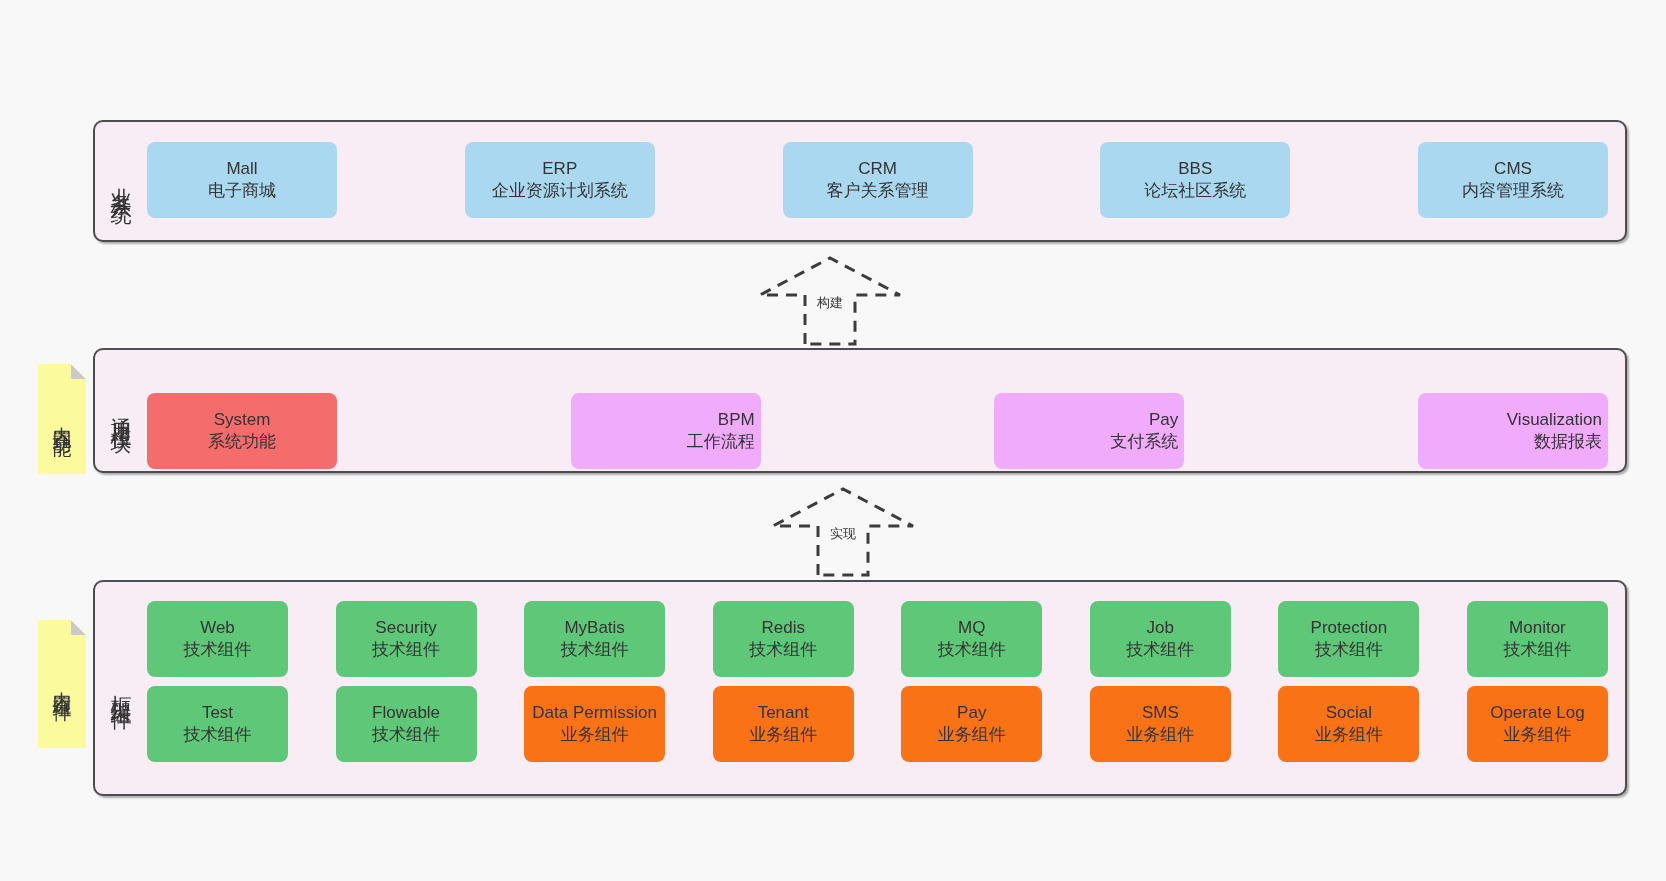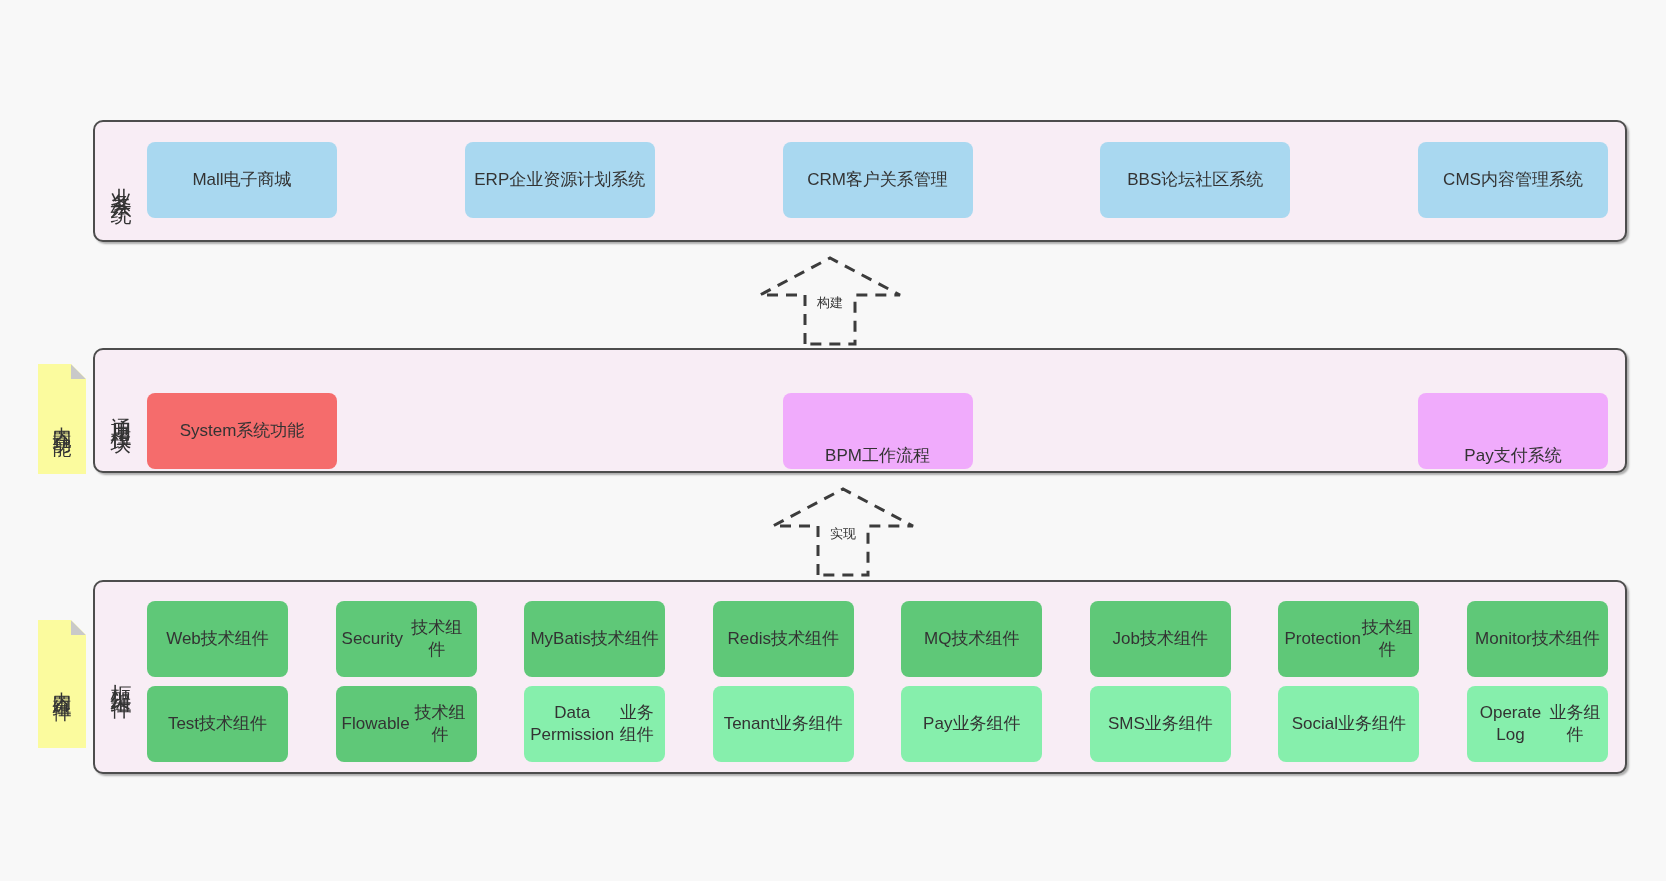--- a/index.html
+++ b/index.html
@@ -11,47 +11,47 @@
   }
   .container{
     position:absolute;left:93px;width:1534px;
     background:#f8edf5;
     border:2px solid #4d4d4d;border-radius:10px;
     box-shadow:2px 2px 2px rgba(0,0,0,0.30);
     box-sizing:border-box;
   }
   .container.business{top:120px;height:122px;}
   .container.modules{top:348px;height:125px;}
-  .container.framework{top:580px;height:194px;}
+  .container.framework{top:580px;height:216px;}
   .section-label{
     position:absolute;left:12px;top:50%;transform:translateY(-50%);
     writing-mode:vertical-rl;text-orientation:upright;
     font-size:21px;letter-spacing:5px;color:#333;white-space:nowrap;
   }
   .row{
     position:absolute;left:52px;right:17px;
     display:flex;justify-content:space-between;
   }
   .business .row{top:20px;}
   .modules .row{top:43px;}
   .framework .row.r1{top:19px;}
   .framework .row.r2{top:104px;}
   .box{
     height:76px;border-radius:8px;
-    display:flex;flex-direction:row;align-items:center;justify-content:center;
+    display:flex;flex-direction:column;align-items:center;justify-content:center;
     text-align:center;font-size:17px;line-height:1.32;
     box-sizing:border-box;padding:2px 6px;
   }
   .box.wide{width:190px;}
   .box.narrow{width:141px;}
   .blue{background:#a9d8f0;}
   .red{background:#f56c6c;}
   .pink{background:#f0abfc;align-items:flex-end;}
   .green{background:#5fc878;}
-  .lightgreen{background:#86efac;}
+  .lightgreen{background:#f97316;}
   .note{
     position:absolute;left:38px;width:48px;
     background:#fbfb9e;
     clip-path:polygon(0 0,calc(100% - 15px) 0,100% 15px,100% 100%,0 100%);
     display:flex;align-items:center;justify-content:center;
   }
   .note::after{
     content:"";position:absolute;top:0;right:0;width:15px;height:15px;
     background:#c9c9c9;
     clip-path:polygon(0 0,100% 100%,0 100%);
@@ -119,20 +119,24 @@
       <div>系统功能</div>
     </div>
     <div class="box wide pink">
       <div>BPM</div>
       <div>工作流程</div>
     </div>
     <div class="box wide pink">
       <div>Pay</div>
       <div>支付系统</div>
     </div>
+    <div class="box wide pink">
+      <div>Visualization</div>
+      <div>数据报表</div>
+    </div>
   </div>
 </div>
 
 <div class="arrow-wrap a2">
   <svg width="150" height="92" viewBox="0 0 150 92">
     <path d="M50 89 L50 40 L5 40 L75 3 L145 40 L100 40 L100 89 Z" fill="none" stroke="#3c3c3c" stroke-width="3" stroke-dasharray="11 8"></path>
   </svg>
   <span class="arrow-label">实现</span>
 </div>
 

